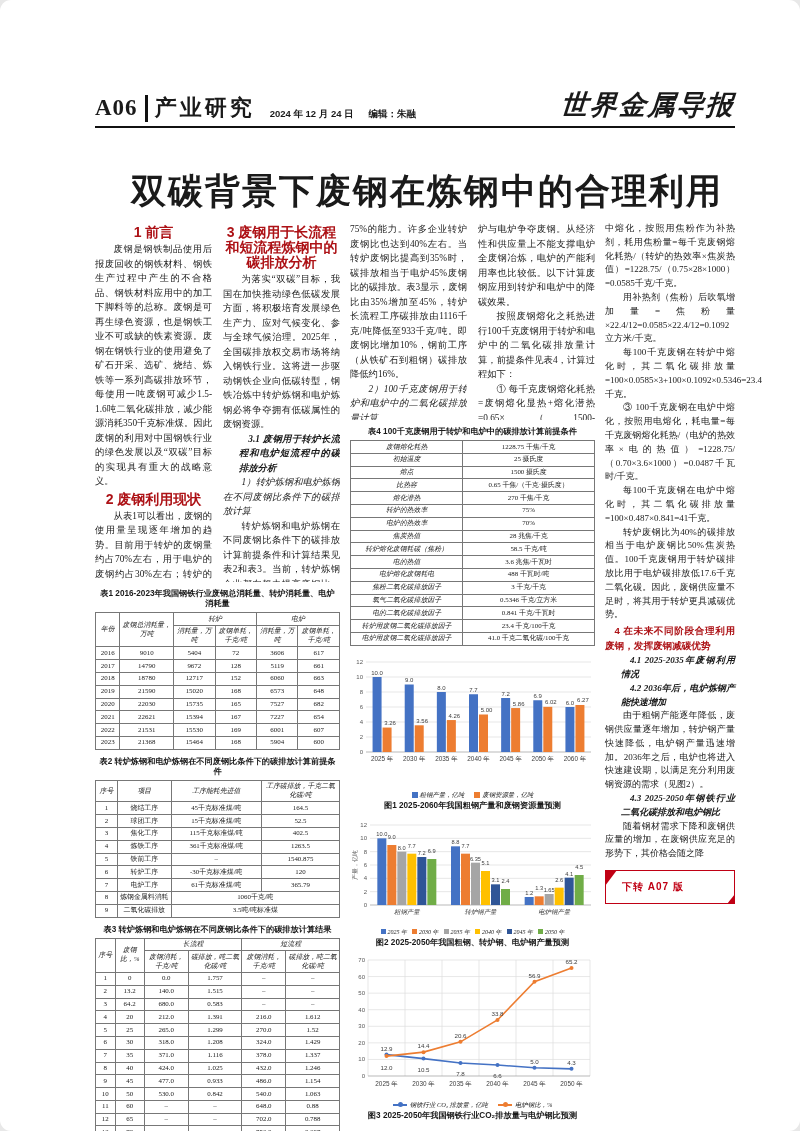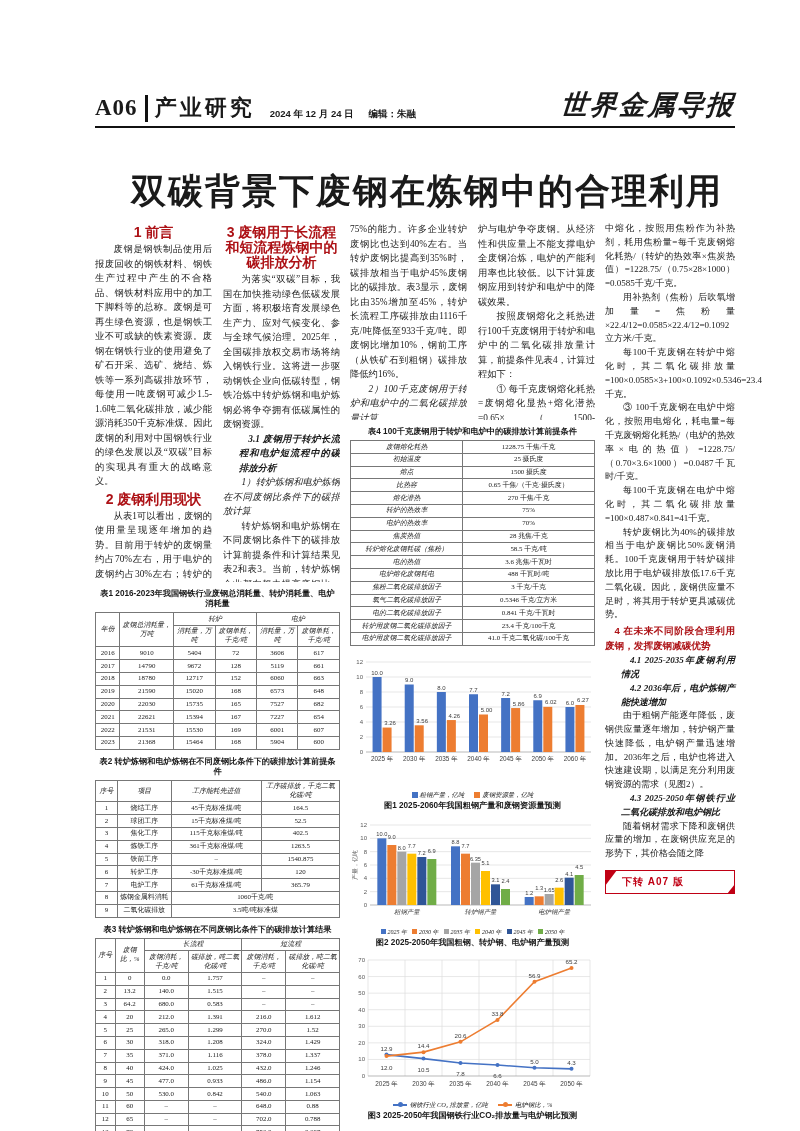--- a/index.html
+++ b/index.html
@@ -1,17 +1,17 @@
 <!DOCTYPE html>
 <html><head>
 <meta charset="utf-8">
 <style>
   html,body{margin:0;padding:0;background:#e8e8e8;}
   .page{position:relative;width:800px;height:1131px;background:#fff;margin:0 auto;overflow:hidden;
-        font-family:"Liberation Serif","DejaVu Serif",serif;color:#1a1a1a;}
+        font-family:"Liberation Serif","DejaVu Serif",serif;color:#1a1a1a;border-radius:11px;}
   
   .hdr{position:absolute;left:95px;top:86px;width:640px;height:42px;border-bottom:2.5px solid #111;
        display:flex;justify-content:space-between;align-items:flex-end;padding-bottom:3px;box-sizing:border-box;}
   .hdr-left{display:flex;align-items:center;gap:7px;}
   .pno{font-size:23px;font-weight:bold;letter-spacing:1px;}
   .vbar{width:3px;height:27px;background:#111;}
   .section{font-size:22px;font-weight:bold;letter-spacing:3px;font-family:"Liberation Sans",sans-serif;}
   .hmeta{font-size:9.5px;font-weight:bold;padding-left:8px;padding-bottom:2px;align-self:flex-end;font-family:"Liberation Sans",sans-serif;}
   .masthead{font-size:27px;font-weight:900;font-style:italic;letter-spacing:2px;transform:skewX(-4deg);}
   
@@ -49,21 +49,21 @@
   .chart svg{display:block;}
   .legend{display:flex;justify-content:center;gap:10px;align-items:center;font-size:6.4px;
           font-style:italic;line-height:8px;margin-top:1px;flex-wrap:nowrap;}
   .legend .sq{width:6px;height:6px;display:inline-block;margin-right:2px;flex:none;}
   .legend .ln{width:14px;height:2px;display:inline-block;margin-right:3px;position:relative;flex:none;}
   .legend .ln i{position:absolute;left:5px;top:-1.5px;width:5px;height:5px;border-radius:50%;display:block;}
   .legend .entry{display:flex;align-items:center;}
   .cap{font-family:"Liberation Sans",sans-serif;font-weight:bold;font-size:8.2px;line-height:10px;
        text-align:center;margin:2px 0 0;}
   
-  .cont-box{margin-top:9px;border:1.5px solid #c00014;height:24px;position:relative;display:flex;
+  .cont-box{margin-top:9px;border:1.5px solid #c00014;height:34px;position:relative;display:flex;
             align-items:center;padding-left:16px;box-sizing:border-box;overflow:visible;}
   .cont-box .lbl{color:#c00014;font-weight:bold;font-size:10px;font-family:"Liberation Sans",sans-serif;letter-spacing:1px;}
   .cont-box::before{content:"";position:absolute;left:-1px;top:-1px;width:0;height:0;
                     border-top:16px solid #c00014;border-right:12px solid transparent;}
   .cont-box::after{content:"";position:absolute;right:-1px;bottom:-1px;width:0;height:0;
                    border-bottom:10px solid #c00014;border-left:8px solid transparent;}
 </style>
 </head>
 <body>
 
@@ -686,21 +686,21 @@
       </div>
     </section>
 
     <section class="gC">
       <div id="col5">
           <div class="b-pc">中熔化，按照用焦粉作为补热剂，耗用焦粉量=每千克废钢熔化耗热/（转炉的热效率×焦炭热值）=1228.75/（0.75×28×1000）=0.0585千克/千克。</div>
           <div class="b-p">用补热剂（焦粉）后吹氧增加量=焦粉量×22.4/12=0.0585×22.4/12=0.1092立方米/千克。</div>
           <div class="b-p">每100千克废钢在转炉中熔化时，其二氧化碳排放量=100×0.0585×3+100×0.1092×0.5346=23.4千克。</div>
           <div class="b-p">③ 100千克废钢在电炉中熔化，按照用电熔化，耗电量=每千克废钢熔化耗热/（电炉的热效率×电的热值）=1228.75/（0.70×3.6×1000）=0.0487千瓦时/千克。</div>
           <div class="b-p">每100千克废钢在电炉中熔化时，其二氧化碳排放量=100×0.487×0.841=41千克。</div>
-          <div class="b-p">转炉废钢比为40%的碳排放相当于电炉废钢比50%废钢消耗。100千克废钢用于转炉碳排放比用于电炉碳排放低17.6千克二氧化碳。因此，废钢供应量不足时，将其用于转炉更具减碳优势。</div>
+          <div class="b-p">转炉废钢比为40%的碳排放相当于电炉废钢比50%焦炭热值。100千克废钢用于转炉碳排放比用于电炉碳排放低17.6千克二氧化碳。因此，废钢供应量不足时，将其用于转炉更具减碳优势。</div>
           <div class="b-h2">4 在未来不同阶段合理利用废钢，发挥废钢减碳优势</div>
           <div class="b-sub">4.1 2025-2035年废钢利用情况</div>
           <div class="b-sub">4.2 2036年后，电炉炼钢产能快速增加</div>
           <div class="b-p">由于粗钢产能逐年降低，废钢供应量逐年增加，转炉钢产量快速降低，电炉钢产量迅速增加。2036年之后，电炉也将进入快速建设期，以满足充分利用废钢资源的需求（见图2）。</div>
           <div class="b-sub">4.3 2025-2050年钢铁行业二氧化碳排放和电炉钢比</div>
           <div class="b-p">随着钢材需求下降和废钢供应量的增加，在废钢供应充足的形势下，其价格会随之降</div>
         </div>
       <div class="cont-box">
         <span class="lbl">下转 A07 版</span>
       </div>

